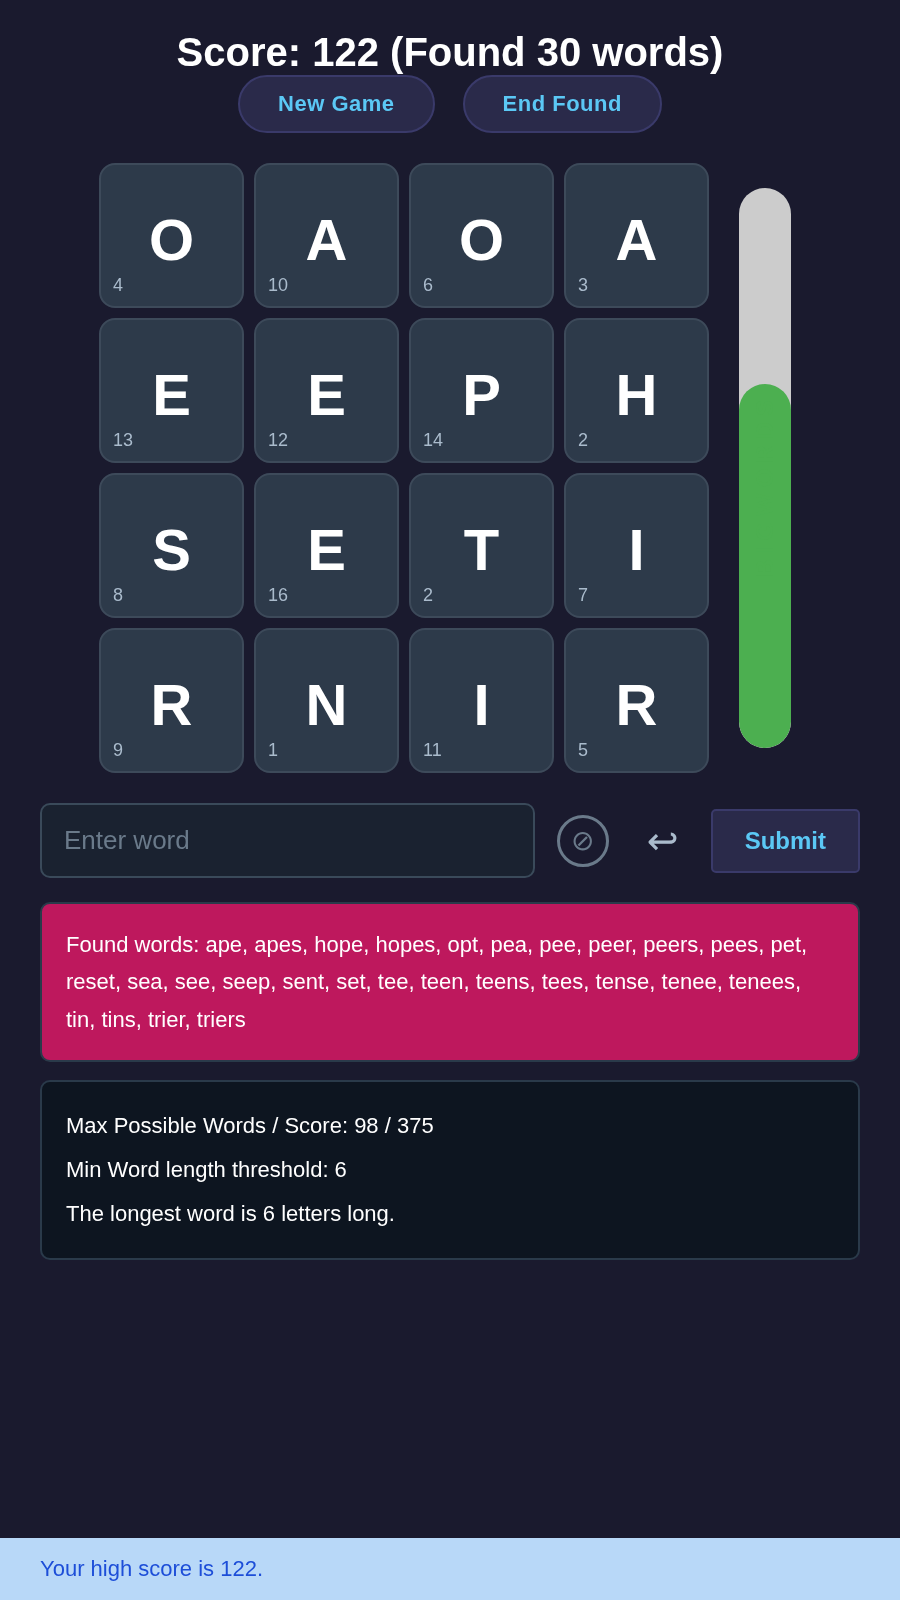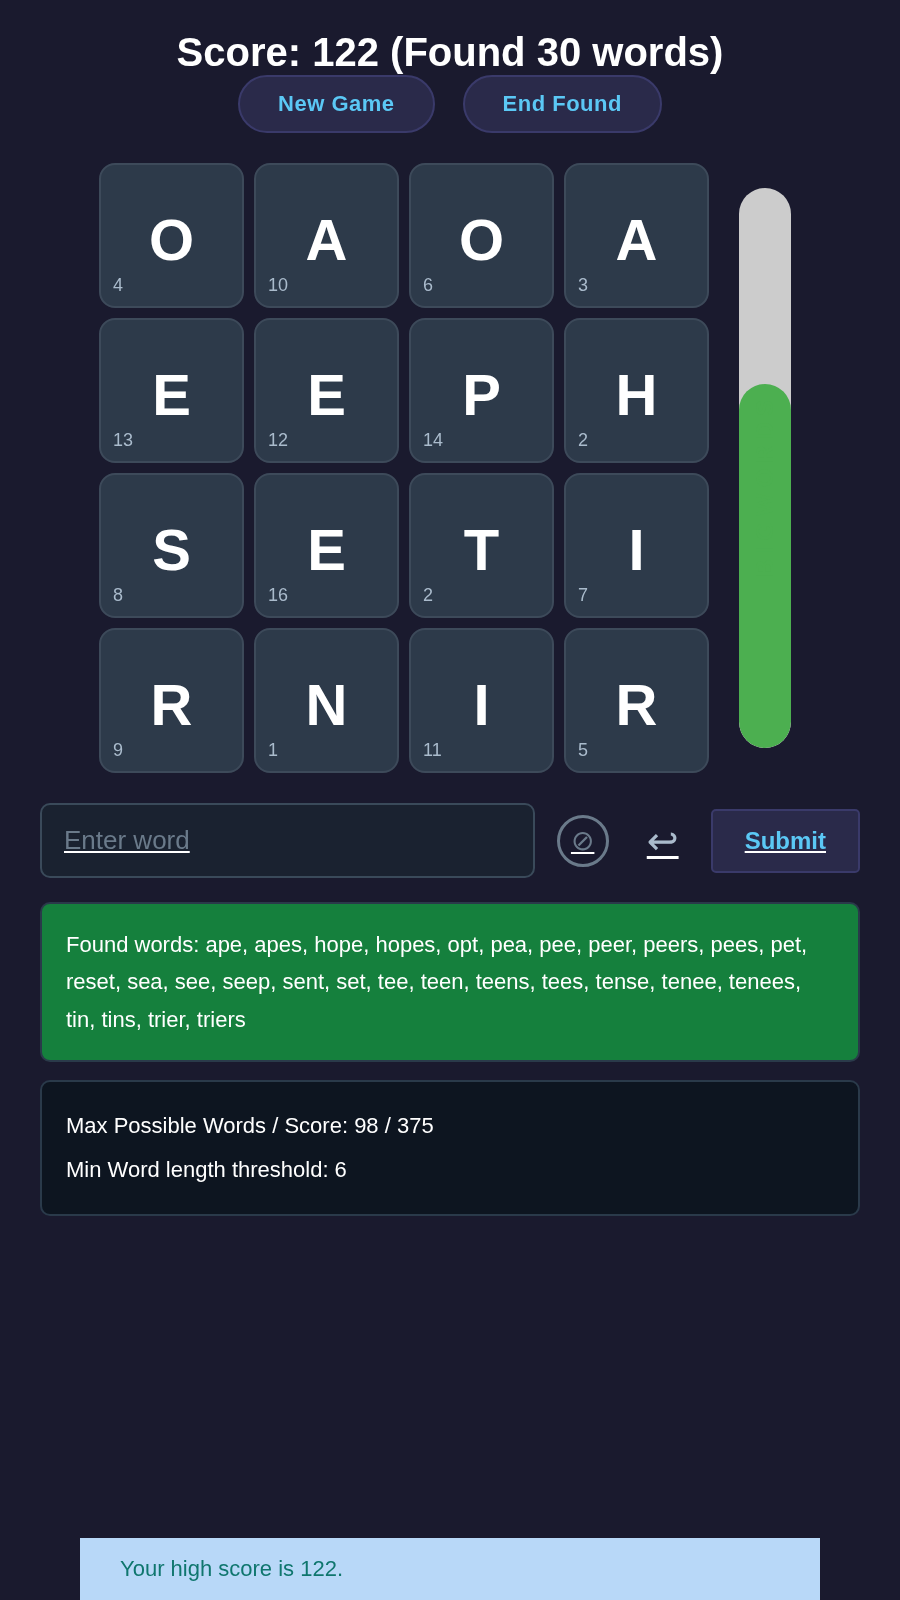--- a/index.html
+++ b/index.html
@@ -118,21 +118,20 @@
       border-radius: 26px;
       transition: height 0.3s;
     }
 
     .input-row {
       display: flex;
       align-items: center;
       gap: 16px;
       width: 820px;
       margin-bottom: 24px;
-      text-decoration: underline;
     }
 
     .word-input {
       flex: 1;
       background: #1a2230;
       border: 2px solid #3a4a5a;
       border-radius: 10px;
       color: #aabbcc;
       font-size: 26px;
       padding: 20px 22px;
@@ -172,21 +171,21 @@
       border: 2px solid #3a3a6a;
       border-radius: 5px;
       padding: 16px 32px;
       font-size: 24px;
       font-weight: bold;
       cursor: pointer;
     }
 
     .found-words-box {
       width: 820px;
-      background: #15803d;
+      background: #be185d;
       border: 2px solid #2a3a4a;
       border-radius: 10px;
       padding: 22px 24px;
       font-size: 22px;
       color: #ffffff;
       line-height: 1.7;
       margin-bottom: 18px;
       min-height: 160px;
     }
 
@@ -196,23 +195,23 @@
       border: 2px solid #2a3a4a;
       border-radius: 10px;
       padding: 22px 24px;
       font-size: 22px;
       color: #ffffff;
       line-height: 2;
       margin-bottom: 0;
     }
 
     .high-score-bar {
-      width: 740px;
+      width: 900px;
       background: #b8d8f8;
-      color: #0f766e;
+      color: #1d4ed8;
       font-size: 22px;
       padding: 18px 40px;
       text-align: left;
       position: fixed;
       bottom: 0;
       left: 50%;
       transform: translateX(-50%);
       font-weight: 500;
     }
   </style>
@@ -319,17 +318,18 @@
   <button class="submit-btn">Submit</button>
 </div>
 
 <div class="found-words-box">
   <span>Found words: ape, apes, hope, hopes, opt, pea, pee, peer, peers, pees, pet, reset, sea, see, seep, sent, set, tee, teen, teens, tees, tense, tenee, tenees, tin, tins, trier, triers</span>
 </div>
 
 <div class="stats-box">
   <div>Max Possible Words / Score: 98 / 375</div>
   <div>Min Word length threshold: 6</div>
+  <div>The longest word is 6 letters long.</div>
 </div>
 
 <div class="high-score-bar">
   <span>Your high score is 122.</span>
 </div>
 
 </body></html>

